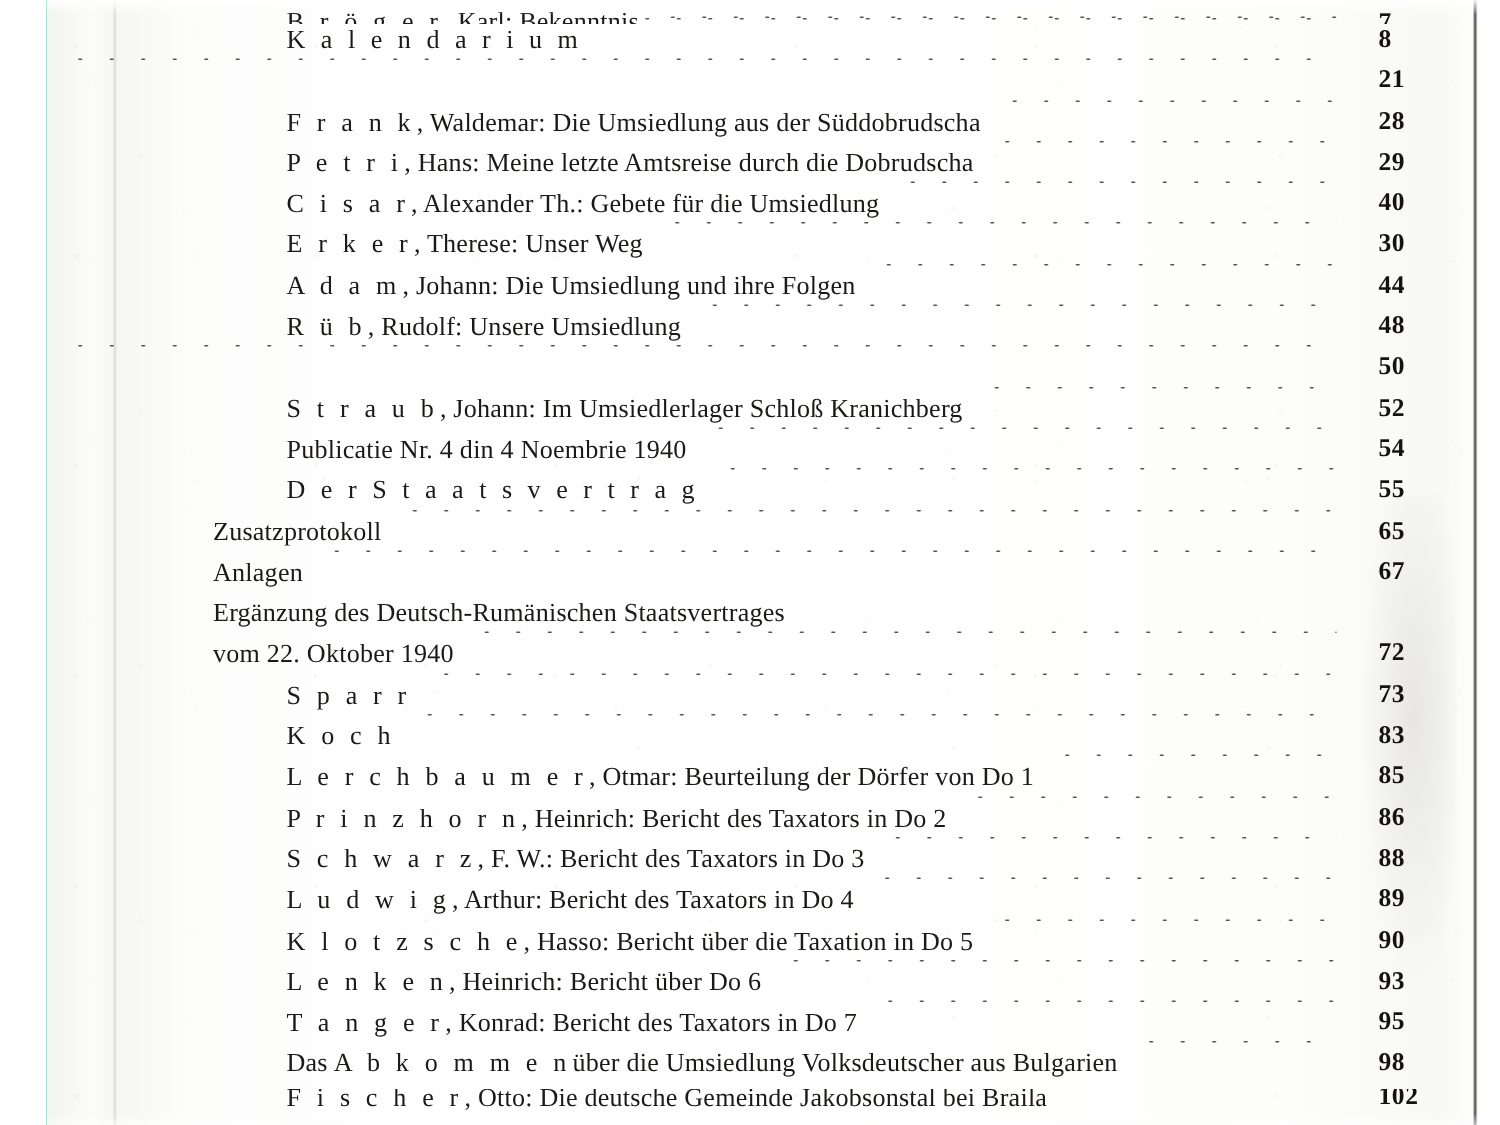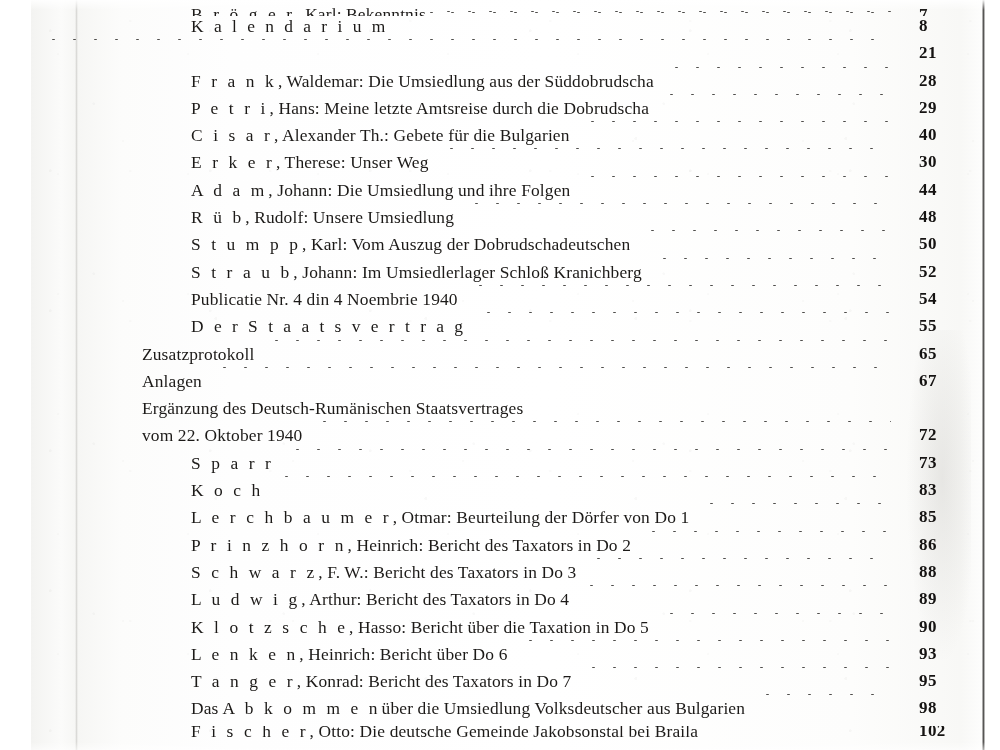--- a/index.html
+++ b/index.html
@@ -202,21 +202,21 @@
         <div class="entry">
           <span class="surname">P e t r i</span>
           <span class="rest">, Hans: Meine letzte Amtsreise durch die Dobrudscha</span>
         </div>
         <div class="leader"></div>
         <div class="page-num">29</div>
       </div>
       <div class="row">
         <div class="entry">
           <span class="surname">C i s a r</span>
-          <span class="rest">, Alexander Th.: Gebete für die Bulgarien</span>
+          <span class="rest">, Alexander Th.: Gebete für die Umsiedlung</span>
         </div>
         <div class="leader"></div>
         <div class="page-num">40</div>
       </div>
       <div class="row">
         <div class="entry">
           <span class="surname">E r k e r</span>
           <span class="rest">, Therese: Unser Weg</span>
         </div>
         <div class="leader"></div>
@@ -232,24 +232,20 @@
       </div>
       <div class="row">
         <div class="entry">
           <span class="surname">R ü b</span>
           <span class="rest">, Rudolf: Unsere Umsiedlung</span>
         </div>
         <div class="leader"></div>
         <div class="page-num">48</div>
       </div>
       <div class="row">
-        <div class="entry">
-          <span class="surname">S t u m p p</span>
-          <span class="rest">, Karl: Vom Auszug der Dobrudschadeutschen</span>
-        </div>
         <div class="leader"></div>
         <div class="page-num">50</div>
       </div>
       <div class="row">
         <div class="entry">
           <span class="surname">S t r a u b</span>
           <span class="rest">, Johann: Im Umsiedlerlager Schloß Kranichberg</span>
         </div>
         <div class="leader"></div>
         <div class="page-num">52</div>

